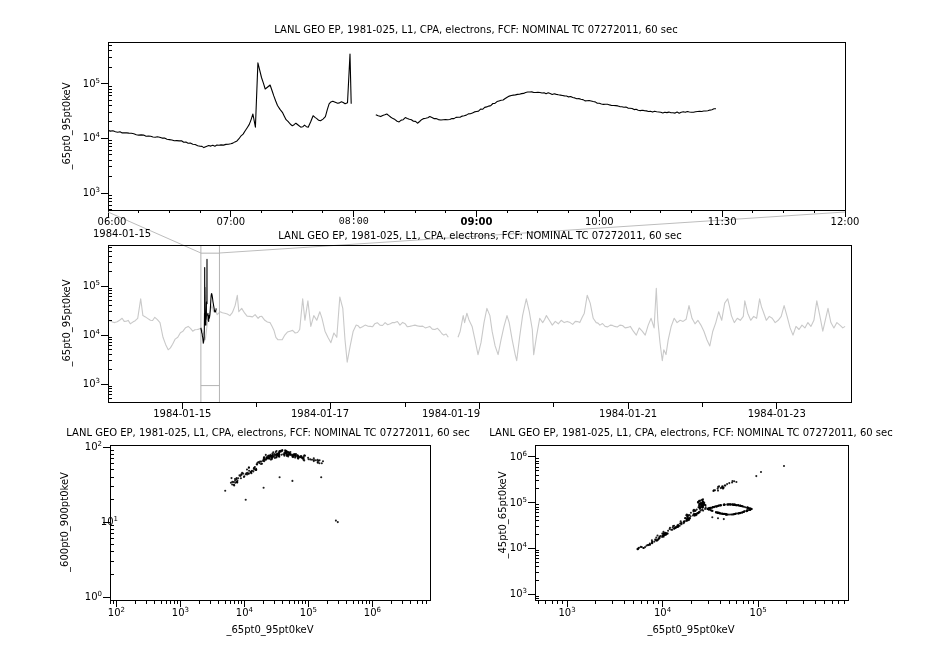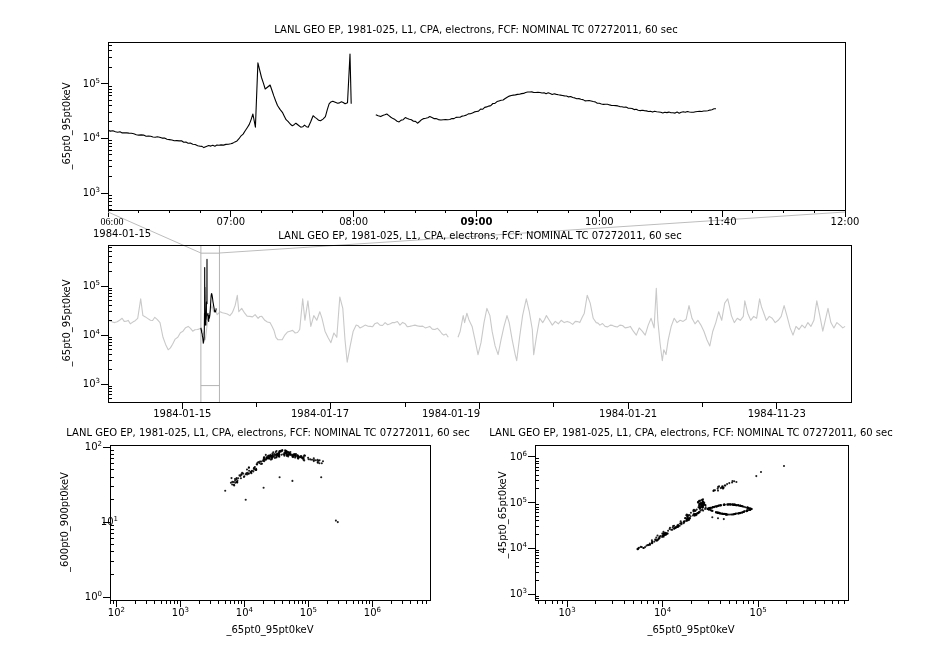--- a/index.html
+++ b/index.html
@@ -895,35 +895,35 @@
         <line x1="832.5317072885741" y1="600" x2="832.5317072885741" y2="604" stroke="#000" stroke-width="1" shape-rendering="crispEdges"></line>
         <line x1="838.9299806181564" y1="600" x2="838.9299806181564" y2="604" stroke="#000" stroke-width="1" shape-rendering="crispEdges"></line>
         <line x1="844.472417077398" y1="600" x2="844.472417077398" y2="604" stroke="#000" stroke-width="1" shape-rendering="crispEdges"></line>
       </g>
       <rect x="535" y="445" width="313" height="155" fill="transparent"></rect>
     </svg>
   <div id="labels">
       <span class="tl ry" style="left: 100px; top: 193.064px;">10<sup>3</sup></span>
       <span class="tl ry" style="left: 100px; top: 138.399px;">10<sup>4</sup></span>
       <span class="tl ry" style="left: 100px; top: 83.7332px;">10<sup>5</sup></span>
-      <span class="tl cx" style="left: 112px; top: 216px; font-family: Liberation Serif, serif;">06:00</span>
+      <span class="tl cx" style="left: 112px; top: 216px;">06:00</span>
       <span class="tl cx" style="left: 230.833px; top: 216px;">07:00</span>
-      <span class="tl cx" style="left: 353.667px; top: 216px;">08:00</span>
+      <span class="tl cx" style="left: 353.667px; top: 216px; font-family: Liberation Mono, monospace;">08:00</span>
       <span class="tl cx" style="left: 476.5px; top: 216px; font-weight: bold;">09:00</span>
       <span class="tl cx" style="left: 599.333px; top: 216px;">10:00</span>
-      <span class="tl cx" style="left: 722.167px; top: 216px;">11:40</span>
+      <span class="tl cx" style="left: 722.167px; top: 216px;">11:30</span>
       <span class="tl cx" style="left: 845px; top: 216px; text-align: right;">12:00</span>
       <span class="tl ry" style="left: 100px; top: 384.047px;">10<sup>3</sup></span>
       <span class="tl ry" style="left: 100px; top: 335.067px;">10<sup>4</sup></span>
       <span class="tl ry" style="left: 100px; top: 286.087px;">10<sup>5</sup></span>
       <span class="tl cx" style="left: 182.3px; top: 408px;">1984-01-15</span>
       <span class="tl cx" style="left: 320px; top: 408px;">1984-01-17</span>
       <span class="tl cx" style="left: 451px; top: 408px;">1984-01-19</span>
       <span class="tl cx" style="left: 628.1px; top: 408px;">1984-01-21</span>
-      <span class="tl cx" style="left: 776.7px; top: 408px;">1984-11-23</span>
+      <span class="tl cx" style="left: 776.7px; top: 408px;">1984-01-23</span>
       <span class="tl ry" style="left: 102px; top: 597.005px;">10<sup>0</sup></span>
       <span class="tl ry" style="left: 118px; top: 522.126px;">10<sup>1</sup></span>
       <span class="tl ry" style="left: 102px; top: 447.246px;">10<sup>2</sup></span>
       <span class="tl cx" style="left: 116.4px; top: 606px;">10<sup>2</sup></span>
       <span class="tl cx" style="left: 180.4px; top: 606px;">10<sup>3</sup></span>
       <span class="tl cx" style="left: 244.4px; top: 606px;">10<sup>4</sup></span>
       <span class="tl cx" style="left: 308.4px; top: 606px;">10<sup>5</sup></span>
       <span class="tl cx" style="left: 372.4px; top: 606px;">10<sup>6</sup></span>
       <span class="tl ry" style="left: 527px; top: 594.056px;">10<sup>3</sup></span>
       <span class="tl ry" style="left: 527px; top: 548.333px;">10<sup>4</sup></span>

